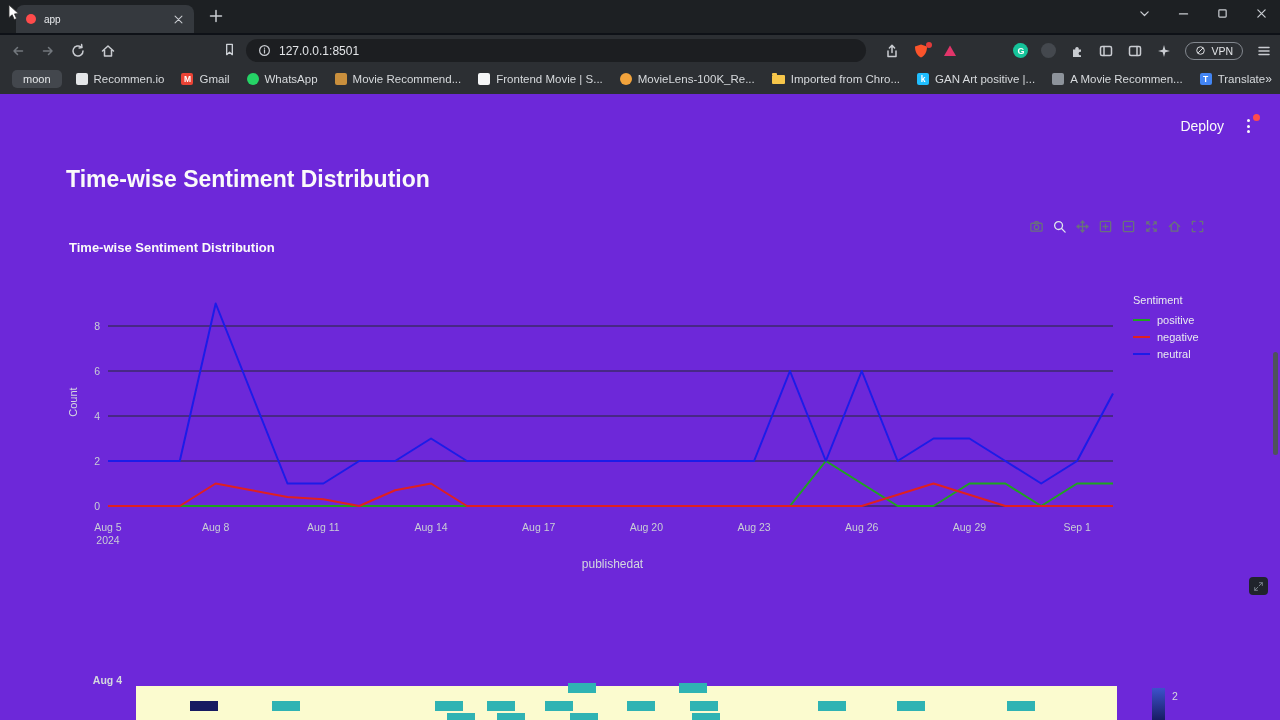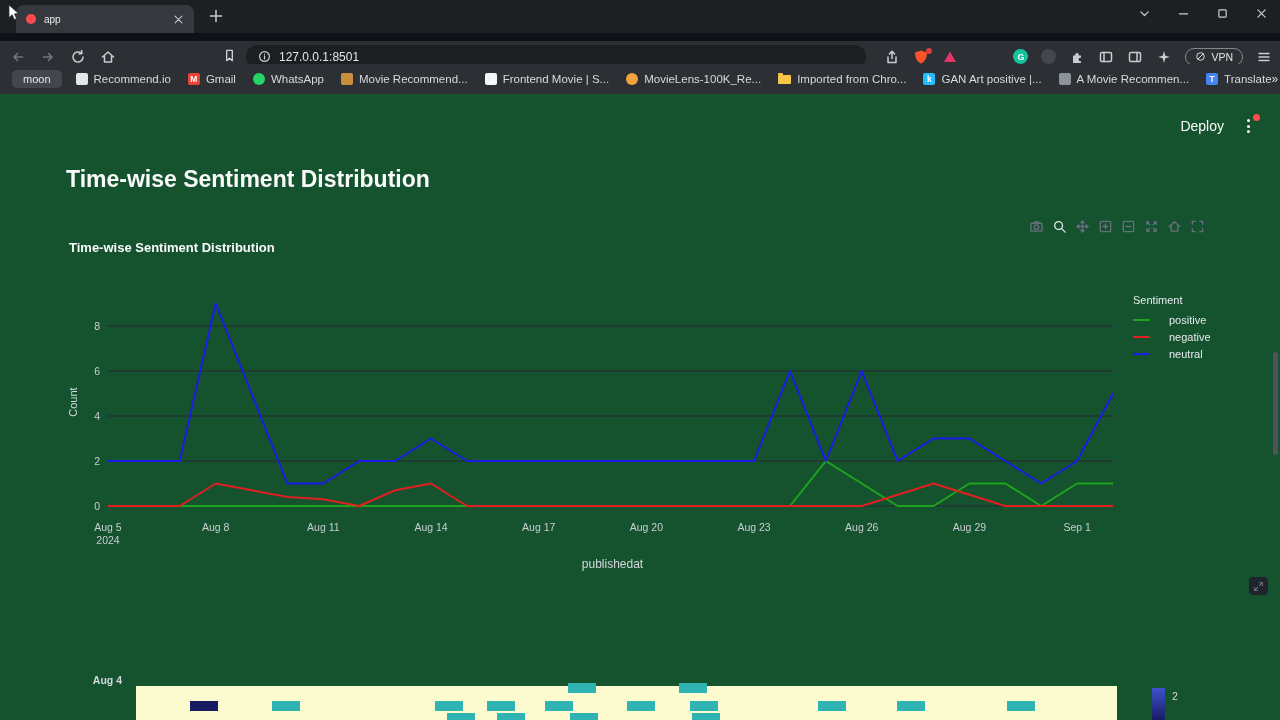--- a/index.html
+++ b/index.html
@@ -15,21 +15,21 @@
   .favicon{width:10px;height:10px;border-radius:50%;background:#ff4b4b;flex:none;}
   .tab-title{font-size:10px;color:#e8eaed;flex:1;}
   .icon-btn{display:inline-flex;align-items:center;justify-content:center;color:#c9ccd1;}
   .icon-btn svg{width:16px;height:16px;stroke:currentColor;fill:none;stroke-width:1.5;
     stroke-linecap:round;stroke-linejoin:round;}
   .tab-close svg{width:11px;height:11px;}
   .newtab{position:absolute;left:208px;top:8px;}
   .win-controls{position:absolute;right:12px;top:7px;display:flex;gap:26px;align-items:center;color:#dfe2e6;}
   .win-controls svg{width:13px;height:13px;}
 
-  .navbar{position:absolute;left:0;top:41px;width:100%;height:31px;background:#2c2f33;}
+  .navbar{position:absolute;left:0;top:35px;width:100%;height:31px;background:#2c2f33;}
   .nav-left{position:absolute;left:10px;top:3px;display:flex;gap:14px;align-items:center;height:25px;color:#cfd3d8;}
   .dim{color:#73787e;}
   .bm-flag{position:absolute;left:222px;top:7px;color:#cfd3d8;}
   .bm-flag svg{width:15px;height:15px;stroke:currentColor;fill:none;stroke-width:1.4;}
   .url-pill{position:absolute;left:246px;top:4px;width:620px;height:23px;background:#1c1e21;border-radius:12px;
     display:flex;align-items:center;gap:8px;padding:0 12px;box-sizing:border-box;color:#e3e5e8;font-size:12px;}
   .url-pill .icon-btn svg{width:13px;height:13px;}
   .nav-mid{position:absolute;left:884px;top:3px;display:flex;gap:13px;align-items:center;height:25px;color:#cfd3d8;}
   .shield-wrap{position:relative;display:inline-flex;}
   .badge-dot{position:absolute;top:-1px;right:-3px;width:6px;height:6px;border-radius:50%;background:#e23b3b;}
@@ -50,36 +50,36 @@
     justify-content:center;font-size:8.5px;font-weight:bold;color:#fff;}
   .fav.circle{border-radius:50%;}
   .fav-folder{width:13px;height:9px;background:#f6c64a;border-radius:1px;position:relative;flex:none;}
   .fav-folder::before{content:"";position:absolute;left:0;top:-2px;width:5px;height:2px;background:#f6c64a;
     border-radius:1px 1px 0 0;}
   .bm-label{font-size:11.5px;color:#d7dadd;white-space:nowrap;}
   .bm-spacer{flex:1;}
   .overflow-chev{font-size:12px;color:#d7dadd;margin-right:16px;}
 
   
-  .app{position:absolute;left:0;top:94px;width:100%;height:626px;background:#14532d;color:#fafafa;}
+  .app{position:absolute;left:0;top:94px;width:100%;height:626px;background:#6d28d9;color:#fafafa;}
   .deploy{position:absolute;right:56px;top:24px;font-size:14px;color:#fafafa;}
   .kebab{position:absolute;right:24px;top:23px;width:16px;height:18px;display:flex;flex-direction:column;
     align-items:center;justify-content:center;gap:2.5px;}
   .kebab i{width:3px;height:3px;border-radius:50%;background:#fafafa;}
   .notif-dot{position:absolute;right:20px;top:20px;width:7px;height:7px;border-radius:50%;background:#ff4b4b;}
   .h1{position:absolute;left:66px;top:72px;font-size:23px;font-weight:700;}
   .chart-sub{position:absolute;left:69px;top:146px;font-size:13px;font-weight:700;}
   .modebar{position:absolute;left:1028px;top:124px;display:flex;gap:6px;color:#69707d;}
   .modebar .mb{width:17px;height:17px;display:flex;align-items:center;justify-content:center;}
   .modebar .mb.active{color:#dfe4ec;}
   .modebar svg{width:15px;height:15px;stroke:currentColor;fill:none;stroke-width:1.4;
     stroke-linecap:round;stroke-linejoin:round;}
   .legend{position:absolute;left:1133px;top:200px;font-size:11px;color:#e8eaef;}
   .lg-title{margin-bottom:8px;}
-  .lg-entry{display:flex;align-items:center;gap:19px;margin-bottom:5px;}
+  .lg-entry{display:flex;align-items:center;gap:7px;margin-bottom:5px;}
   .lg-swatch{width:17px;height:0;border-top:2px solid #fff;}
   #linechart{position:absolute;left:60px;top:192px;width:1070px;height:290px;overflow:visible;}
   .ylabel{position:absolute;left:43px;top:302px;width:60px;text-align:center;font-size:11px;color:#d4d8de;
     transform:rotate(-90deg);}
   .xlabel{position:absolute;left:540px;top:463px;width:145px;text-align:center;font-size:12px;color:#d4d8de;}
   .expand-btn{position:absolute;right:12px;top:483px;width:19px;height:18px;background:#20242c;border-radius:4px;
     display:flex;align-items:center;justify-content:center;color:#7c8490;}
   .expand-btn svg{width:11px;height:11px;stroke:currentColor;fill:none;stroke-width:1.4;stroke-linecap:round;}
   .sec2-title{position:absolute;left:69px;top:534px;font-size:13px;font-weight:700;}
   .hm-ytick{position:absolute;left:62px;top:580px;width:60px;text-align:right;font-size:10.5px;color:#d4d8de;font-weight:bold;}
@@ -232,21 +232,21 @@
           </svg>
         </span>
     </div>
   </div>
 
   <div class="bookmarksbar">
     <span class="chip">moon</span>
     <div id="bookmarks">
         <span class="bm">
           <span class="fav" style="background: rgb(228, 230, 232);"></span>
-          <span class="bm-label">Recommend.io</span>
+          <span class="bm-label">Recommen.io</span>
         </span>
         <span class="bm">
           <span class="fav" style="background: rgb(234, 67, 53);">M</span>
           <span class="bm-label">Gmail</span>
         </span>
         <span class="bm">
           <span class="fav circle" style="background: rgb(37, 211, 102);"></span>
           <span class="bm-label">WhatsApp</span>
         </span>
         <span class="bm">

